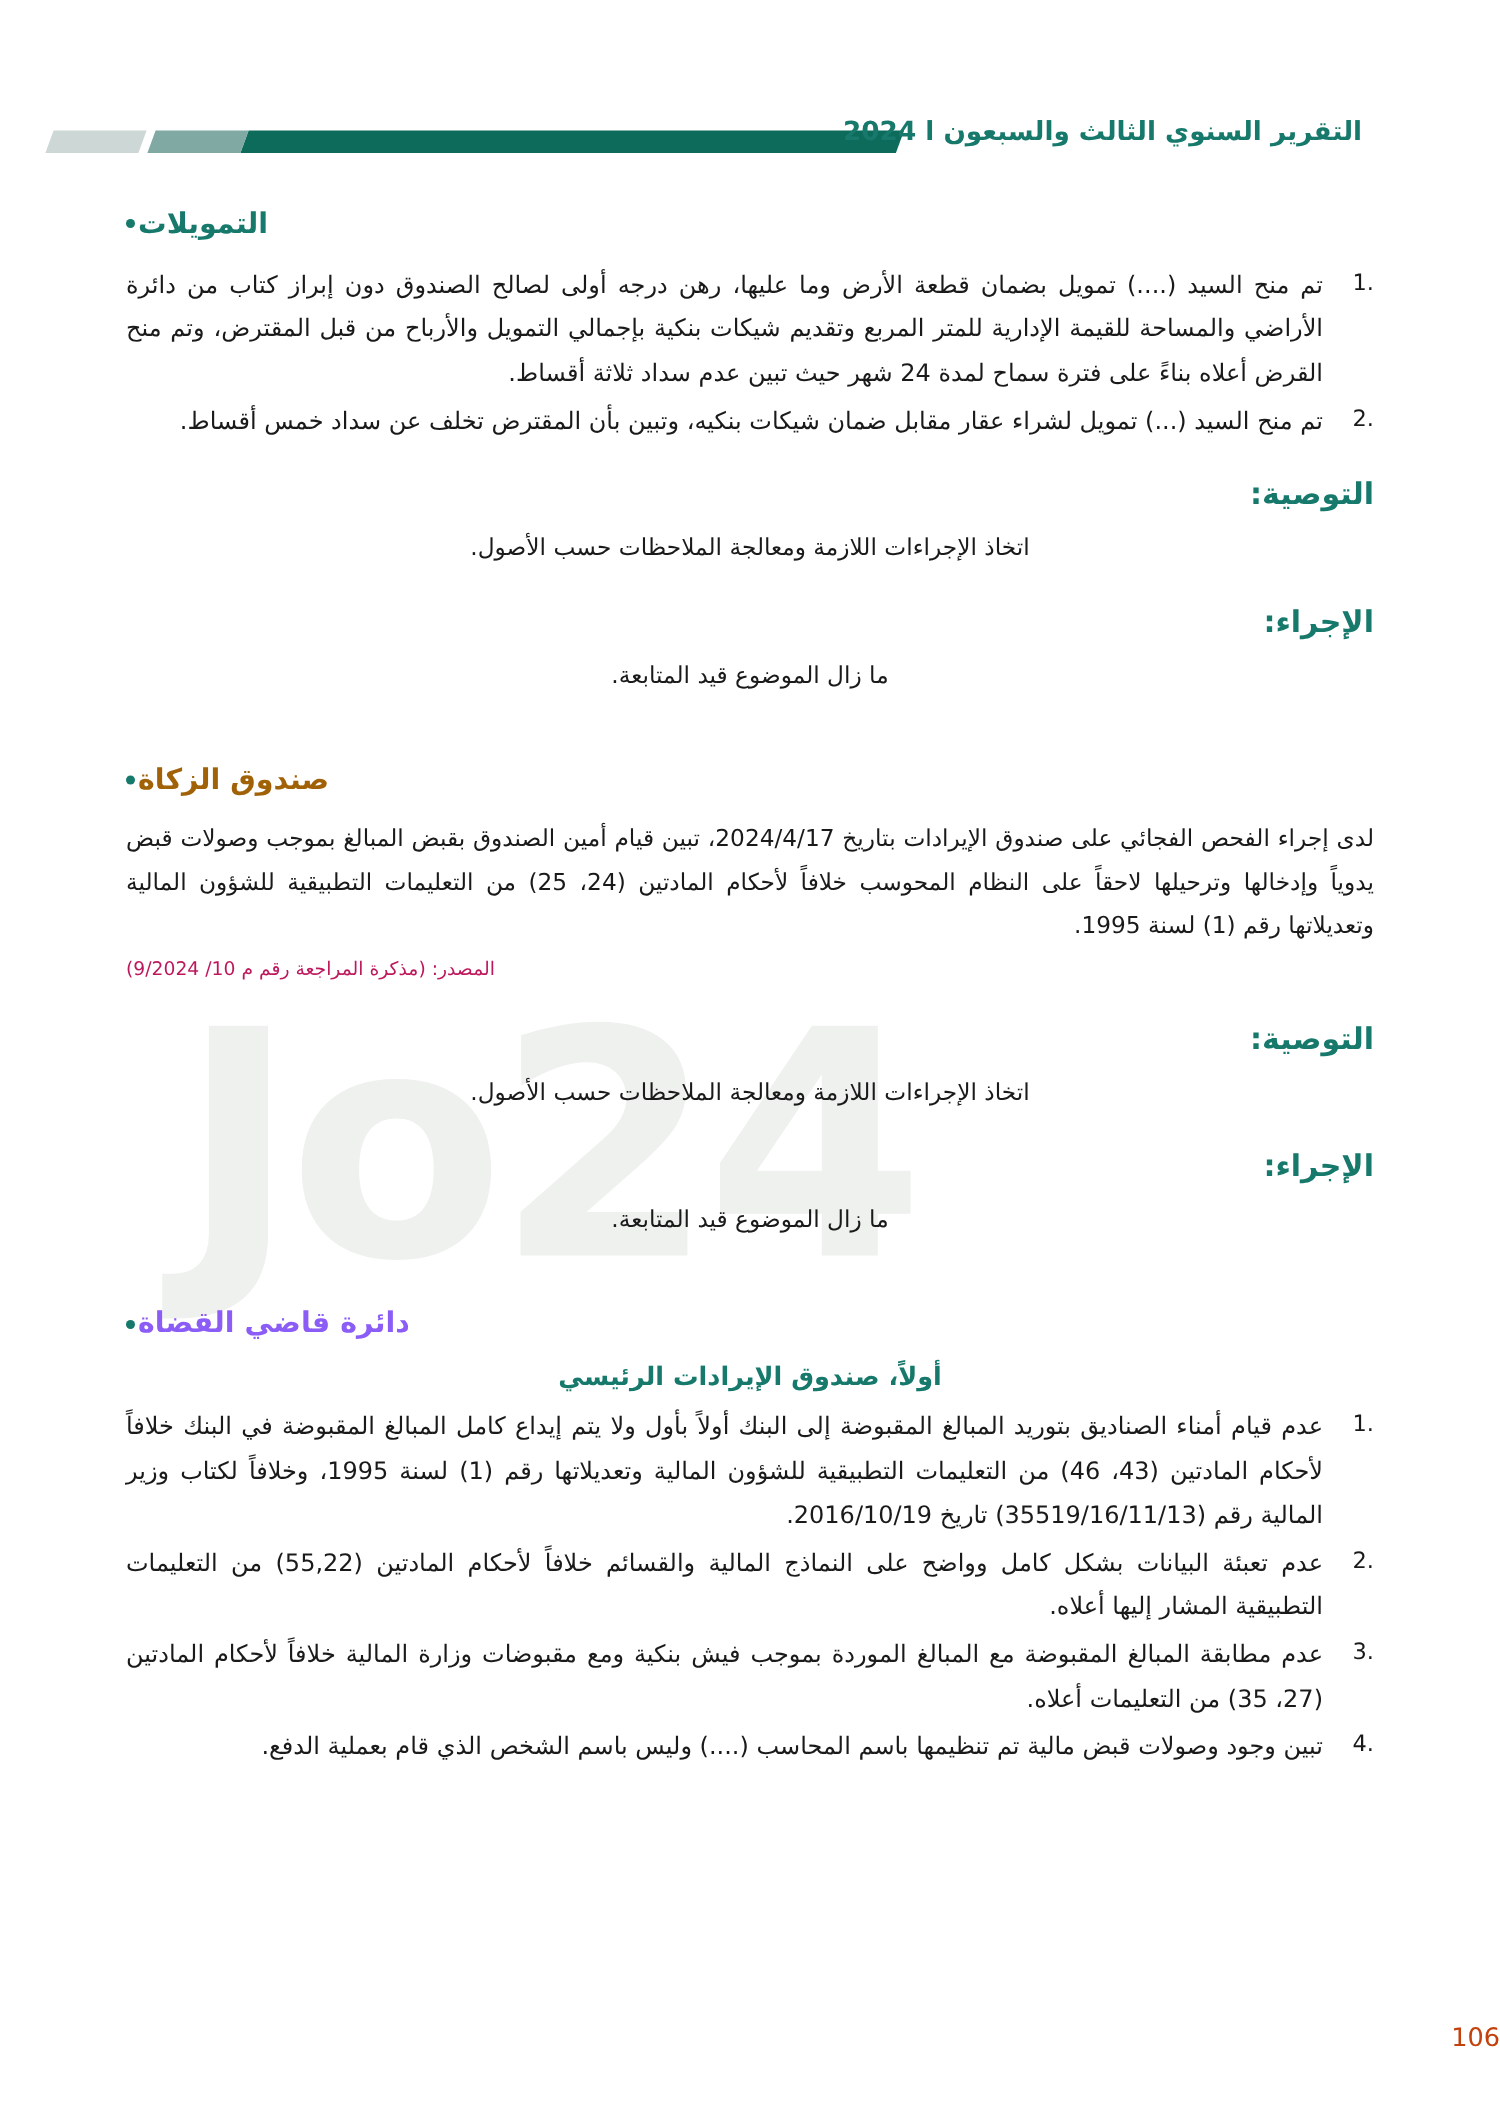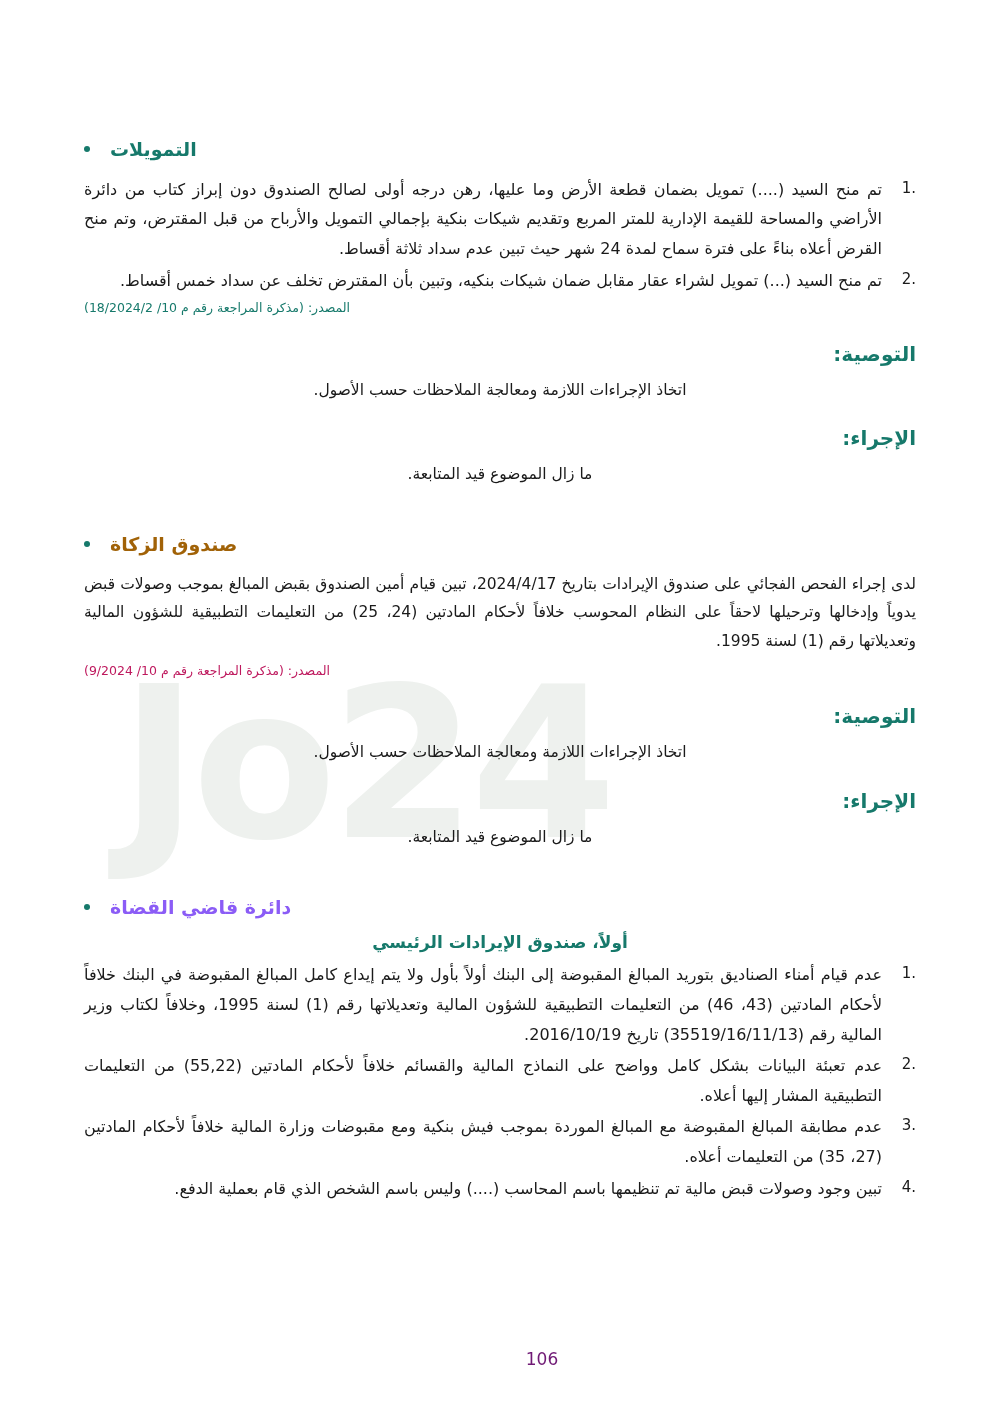--- a/index.html
+++ b/index.html
@@ -30,21 +30,21 @@
     position:absolute;right:92px;top:0;
     font-size:17.5px;font-weight:700;letter-spacing:0px;
     white-space:nowrap;
   }
 
   
   .content{position:absolute;right:84px;left:84px;top:138px;z-index:1;}
 
   .sec-head{
     display:flex;flex-direction:row-reverse;justify-content:flex-start;
-    align-items:center;gap:20px;margin:0 0 14px 0;
+    align-items:center;gap:2px;margin:0 0 14px 0;
   }
   .sec-head .dot{
     width:6px;height:6px;border-radius:50%;flex:0 0 auto;display:block;
   }
   .sec-head .txt{font-size:19px;font-weight:700;line-height:1.2;}
 
   .para{
     font-size:15.5px;line-height:1.85;text-align:justify;
     margin:0 0 4px 0;
   }
@@ -74,52 +74,59 @@
   .block-head{
     font-size:20px;font-weight:700;margin:0 0 10px 0;text-align:right;
   }
   .answer{font-size:15.5px;line-height:1.85;margin:0;text-align:right;}
   .gap-l{height:44px;}
 
   .rec-wrap{margin-top:22px;}
   .rec-wrap .block-head{text-align:right;}
 
   .pagenum{
-    position:absolute;left:0;right:0;bottom:44px;text-align:center;
-    padding-left:84px;font-size:17px;color:#701a75;direction:ltr;z-index:2;
+    position:absolute;left:0;right:0;bottom:44px;text-align:right;
+    padding-left:84px;font-size:17px;color:#c2410c;direction:ltr;z-index:2;
   }
   .center-line{text-align:center;}
 </style>
 </head>
 <body style="color: rgb(26, 26, 26);">
 
 <div class="page">
 
   <div class="watermark" style="color: rgb(238, 241, 238);">Jo24</div>
 
+  <div class="header">
+    <div class="header-bars">
+      <span class="bar bar-1" style="background: rgb(13, 107, 92);"></span>
+      <span class="bar bar-2" style="background: rgb(127, 169, 162);"></span>
+      <span class="bar bar-3" style="background: rgb(205, 215, 213);"></span>
+    </div>
+    <div class="header-title" style="color: rgb(22, 121, 107);">التقرير السنوي الثالث والسبعون ا 2024</div>
+  </div>
 
   <div class="content">
 
     <div>
       <div class="sec-head">
         <span class="dot" style="background: rgb(22, 121, 107);"></span>
         <span class="txt" style="color: rgb(22, 121, 107);">التمويلات</span>
       </div>
 
 
       <ol class="numlist">
         <li>
           <span class="li-body">تم منح السيد (....)  تمويل بضمان قطعة الأرض وما عليها، رهن درجه أولى لصالح الصندوق دون إبراز كتاب من دائرة الأراضي والمساحة للقيمة الإدارية للمتر المربع وتقديم شيكات بنكية بإجمالي التمويل والأرباح من قبل المقترض، وتم منح القرض أعلاه بناءً على فترة سماح لمدة 24 شهر حيث تبين عدم سداد ثلاثة أقساط.</span>
         </li>
         <li>
           <span class="li-body">تم منح السيد (...) تمويل لشراء عقار مقابل ضمان شيكات بنكيه، وتبين بأن المقترض تخلف عن سداد خمس أقساط.</span>
         </li>
       </ol>
 
-      <p class="source" style="color: rgb(22, 121, 107);">المصدر: (مذكرة المراجعة رقم م 10/ 18/2024/2)</p>
 
       <div class="rec-wrap">
         <div class="block-head" style="color: rgb(22, 121, 107);">التوصية:</div>
         <p class="answer center-line">اتخاذ الإجراءات اللازمة ومعالجة الملاحظات حسب الأصول.</p>
       </div>
 
       <div class="rec-wrap">
         <div class="block-head" style="color: rgb(22, 121, 107);">الإجراء:</div>
         <p class="answer center-line">ما زال الموضوع قيد المتابعة.</p>
       </div>

